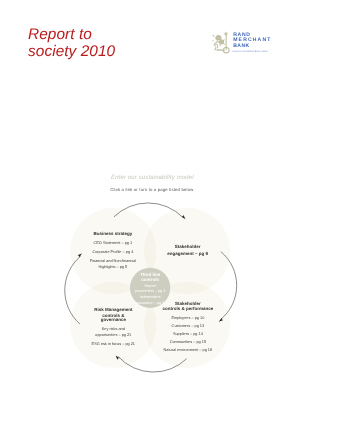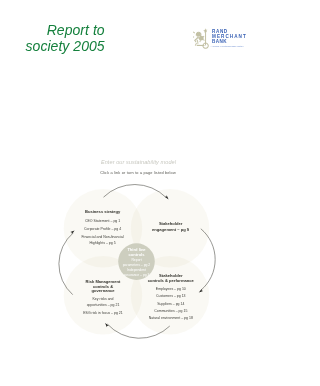--- a/index.html
+++ b/index.html
@@ -1,37 +1,37 @@
 <!DOCTYPE html>
 <html><head>
 <meta charset="utf-8">
 <style>
   html,body{margin:0;padding:0;}
   body{width:273px;height:386px;background:#ffffff;font-family:"Liberation Sans",sans-serif;overflow:hidden;position:relative;}
   .page{position:absolute;inset:0;}
   
-  .title{position:absolute;left:25.5px;top:21.5px;font-style:italic;font-size:14px;line-height:16.2px;color:#15803d;letter-spacing:0.05px;text-align:right;}
+  .title{position:absolute;left:25.5px;top:21.5px;font-style:italic;font-size:14px;line-height:16.2px;color:#b91c1c;letter-spacing:0.05px;}
   .logo{position:absolute;left:193px;top:18px;width:62px;height:33px;}
   
   .intro1{position:absolute;left:4px;right:0;top:158.8px;text-align:center;font-style:italic;font-size:5.5px;color:#c7c7bf;letter-spacing:0.1px;}
   .intro2{position:absolute;left:3px;right:0;top:170.5px;text-align:center;font-size:3.85px;color:#55554f;letter-spacing:0.16px;}
   
   .diagram{position:absolute;left:0;top:0;width:273px;height:386px;}
   text.pt{font-family:"Liberation Sans",sans-serif;font-size:4.1px;font-weight:bold;fill:#32322c;}
   text.pi{font-family:"Liberation Sans",sans-serif;font-size:3.5px;fill:#3d3d38;}
   text.ct{font-family:"Liberation Sans",sans-serif;font-size:4.05px;font-weight:bold;fill:#ffffff;}
   text.ci{font-family:"Liberation Sans",sans-serif;font-size:3.4px;fill:#ffffff;}
 </style>
 </head>
 <body>
 
 <div class="page">
   <div class="title">
     <div>Report to</div>
-    <div>society 2005</div>
+    <div>society 2010</div>
   </div>
   <div class="logo">
     <svg viewBox="0 0 62 33" width="62" height="33">
       <g fill="#c0bea0">
         <path d="M12.25 10.3 l0.6 1.55 1.6 -0.15 -1.15 1.15 0.65 1.5 -1.45 -0.7 -1.15 1.1 0.2 -1.6 -1.45 -0.7 1.6 -0.15 z"></path>
         <rect x="12.1" y="12.8" width="0.95" height="14.6"></rect>
         <path d="M12.58 24.6 a3.15 3.05 0 1 0 0.04 0 z m0.02 1.0 a2.15 2.05 0 1 1 -0.03 0 z"></path>
       </g>
       <g fill="#c2c0a4" transform="translate(0,1.4)">
         <path d="M2.9 16.5 c-0.55 -2.15 0.85 -4.0 2.7 -4.05 c1.7 -0.05 3.0 1.35 2.85 3.0 c-0.05 0.65 -0.4 1.25 -0.9 1.65 l-0.8 -0.9 c0.35 -0.3 0.55 -0.7 0.55 -1.15 c0.05 -1.0 -0.8 -1.8 -1.8 -1.7 c-1.0 0.1 -1.65 1.1 -1.4 2.05 z"></path>

